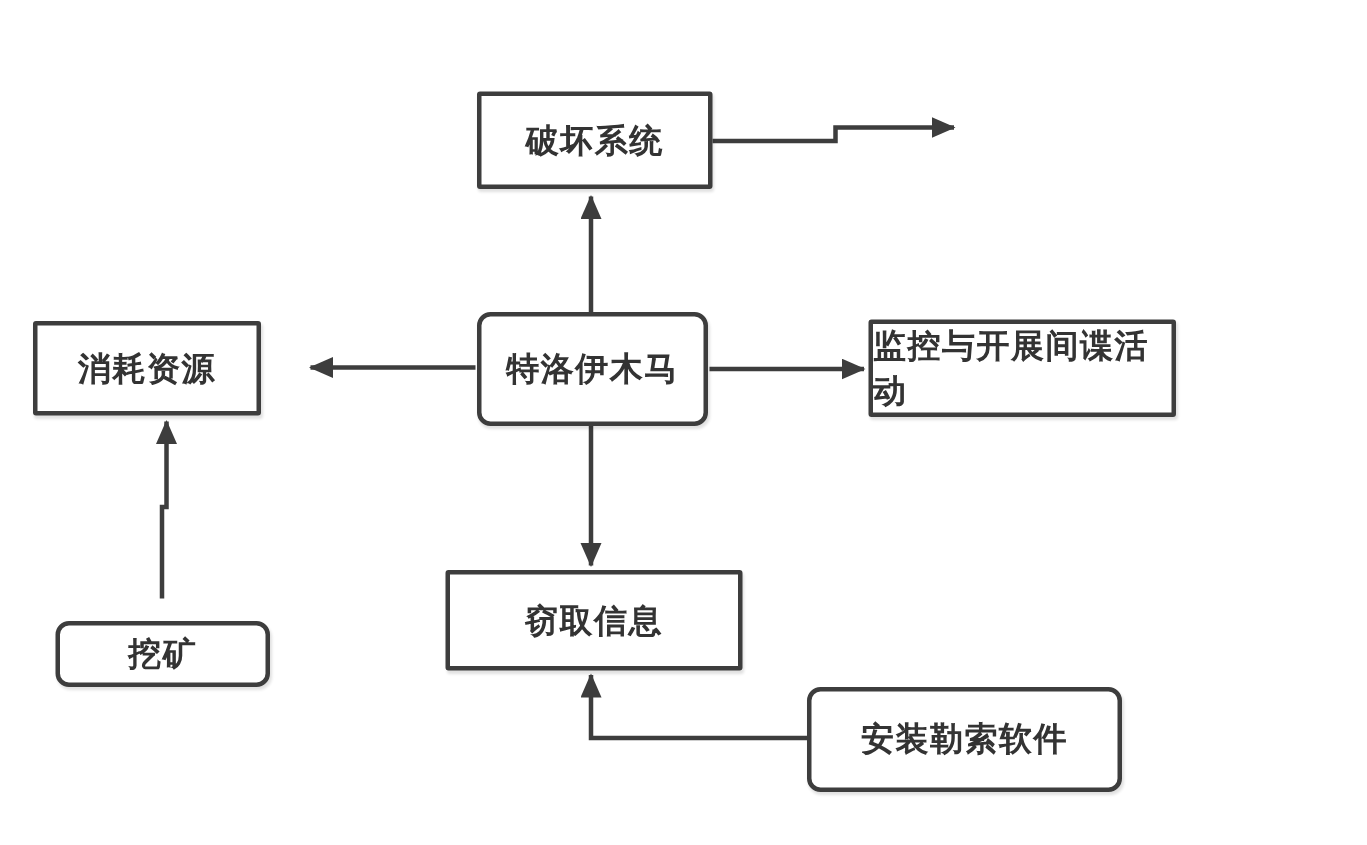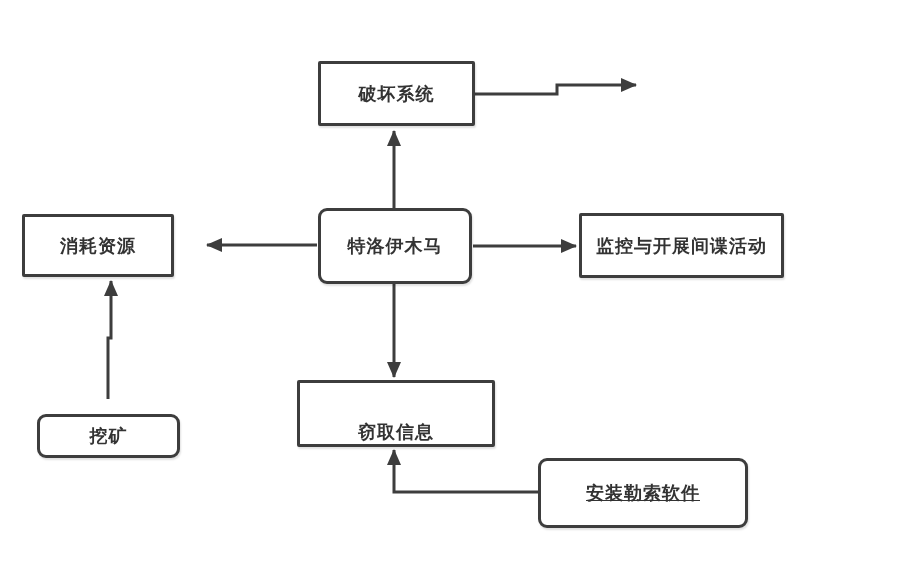--- a/index.html
+++ b/index.html
@@ -25,35 +25,35 @@
   .node {
     position: absolute;
     box-sizing: border-box;
     border: 3px solid #3d3d3d;
     background: #ffffff;
     display: flex;
     align-items: center;
     justify-content: center;
     color: #333333;
     font-weight: bold;
-    font-size: 18px;
+    font-size: 22px;
     letter-spacing: 1px;
     box-shadow: 1px 2px 2px rgba(0,0,0,0.12);
   }
   .square  { border-radius: 2px; }
   .rounded { border-radius: 9px; }
 
   .node-destroy { left: 318px; top: 61px;  width: 157px; height: 65px; }
   .node-wipe    { left: 640px; top: 40px;  width: 207px; height: 87px; }
   .node-trojan  { left: 318px; top: 208px; width: 154px; height: 76px; }
   .node-consume { left: 22px;  top: 214px; width: 152px; height: 63px; }
   .node-spy     { left: 579px; top: 213px; width: 205px; height: 65px; }
   .node-mine    { left: 37px;  top: 414px; width: 143px; height: 44px; }
-  .node-steal   { left: 297px; top: 380px; width: 198px; height: 67px; align-items: flex-end; }
-  .node-ransom  { left: 538px; top: 458px; width: 210px; height: 70px; text-decoration: underline; }
+  .node-steal   { left: 297px; top: 380px; width: 198px; height: 67px; }
+  .node-ransom  { left: 538px; top: 458px; width: 210px; height: 70px; }
 </style>
 </head>
 <body>
 
 <div class="canvas">
 
   <svg class="edges" width="911" height="563" viewBox="0 0 911 563" fill="none" stroke="#3d3d3d" stroke-width="3">
     <defs>
       <marker id="arrow" markerUnits="userSpaceOnUse" markerWidth="18" markerHeight="16" refX="15" refY="7" orient="auto">
         <path d="M0,0 L16,7 L0,14 Z" fill="#3d3d3d" stroke="none"></path>

